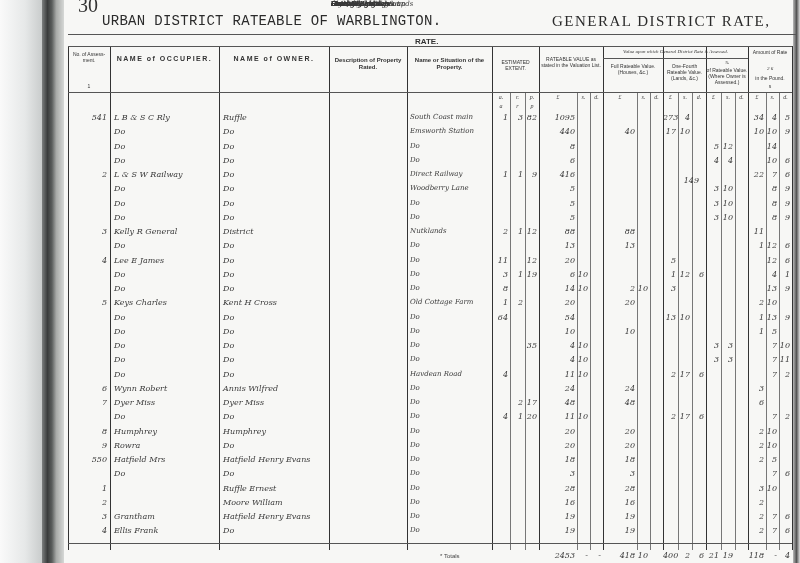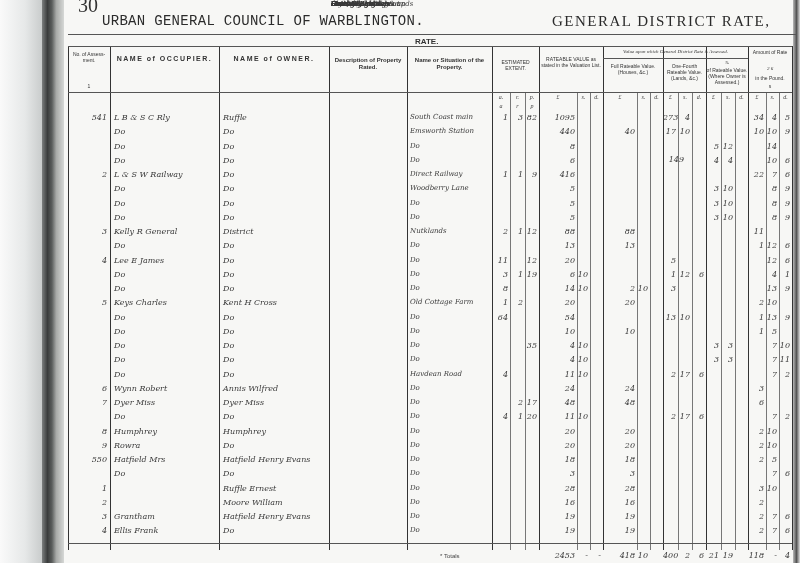--- a/index.html
+++ b/index.html
@@ -27,21 +27,21 @@
 </style>
 </head>
 <body>
 
 <div class="leftmargin"></div>
 <div class="spine"></div>
 <div class="page"></div>
 <div class="rightedge"></div>
 
 <div class="pagenum">30</div>
-<div class="title-left">URBAN GENERAL COUNCIL OF WARBLINGTON.</div>
+<div class="title-left">URBAN DISTRICT RATEABLE OF WARBLINGTON.</div>
 <div class="title-right">GENERAL DISTRICT RATE,</div>
 <div class="topline"></div>
 <div class="rate-label">RATE.</div>
 
 <div id="ledger">
     <div class="vline" style="left:68px;top:46px;height:504px;background:#333;"></div>
     <div class="vline" style="left:110px;top:46px;height:504px;background:#333;"></div>
     <div class="vline" style="left:219px;top:46px;height:504px;background:#333;"></div>
     <div class="vline" style="left:329px;top:46px;height:504px;background:#333;"></div>
     <div class="vline" style="left:407px;top:46px;height:504px;background:#333;"></div>
@@ -205,21 +205,21 @@
     <div class="hw" style="left:410px;top:170px;font-size:7px;max-width:80px;overflow:hidden;">Direct Railway</div>
     <div class="num" style="left:492px;width:16px;top:170px;">1</div>
     <div class="num" style="left:510px;width:13px;top:170px;">1</div>
     <div class="num" style="left:525px;width:12px;top:170px;">9</div>
     <div class="num" style="left:539px;width:36px;top:170px;">416</div>
     <div class="num" style="left:577px;width:11px;top:170px;"></div>
     <div class="num" style="left:590px;width:11px;top:170px;"></div>
     <div class="num" style="left:603px;width:32px;top:170px;"></div>
     <div class="num" style="left:637px;width:11px;top:170px;"></div>
     <div class="num" style="left:650px;width:11px;top:170px;"></div>
-    <div class="num" style="left:663px;width:21px;top:155px;">149</div>
+    <div class="num" style="left:663px;width:36px;top:176px;">149</div>
     <div class="num" style="left:678px;width:12px;top:170px;"></div>
     <div class="num" style="left:692px;width:12px;top:170px;"></div>
     <div class="num" style="left:706px;width:13px;top:170px;"></div>
     <div class="num" style="left:721px;width:12px;top:170px;"></div>
     <div class="num" style="left:735px;width:11px;top:170px;"></div>
     <div class="num" style="left:748px;width:16px;top:170px;">22</div>
     <div class="num" style="left:766px;width:11px;top:170px;">7</div>
     <div class="num" style="left:779px;width:11px;top:170px;">6</div>
     <div class="num" style="left:80px;width:27px;top:184px;"></div>
     <div class="hw" style="left:114px;top:184px;">Do</div>

